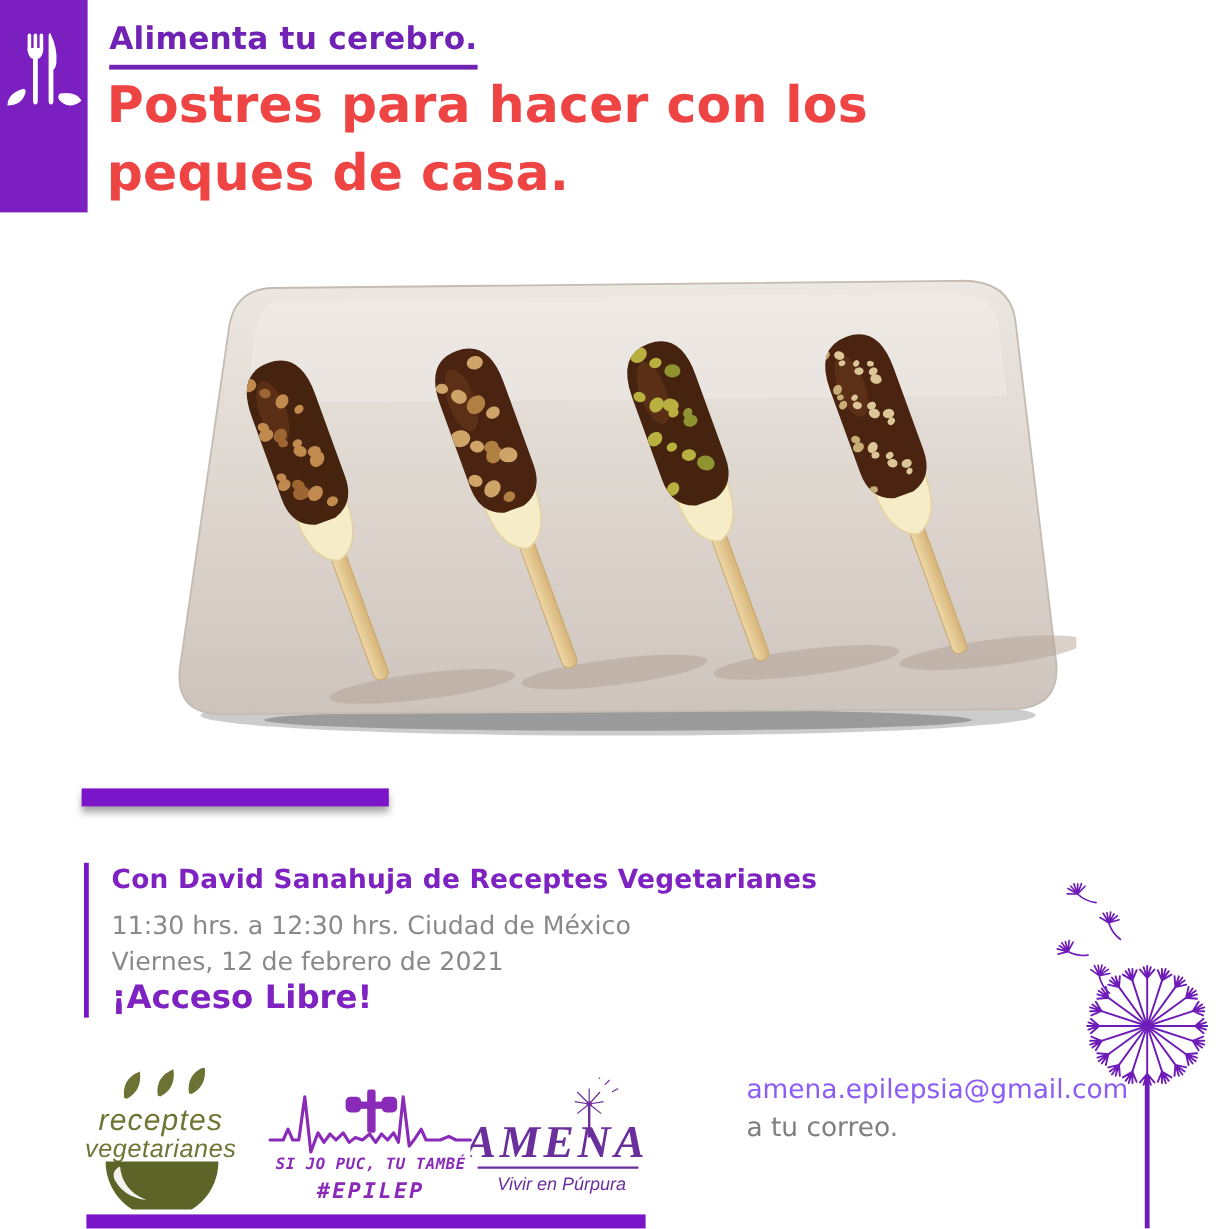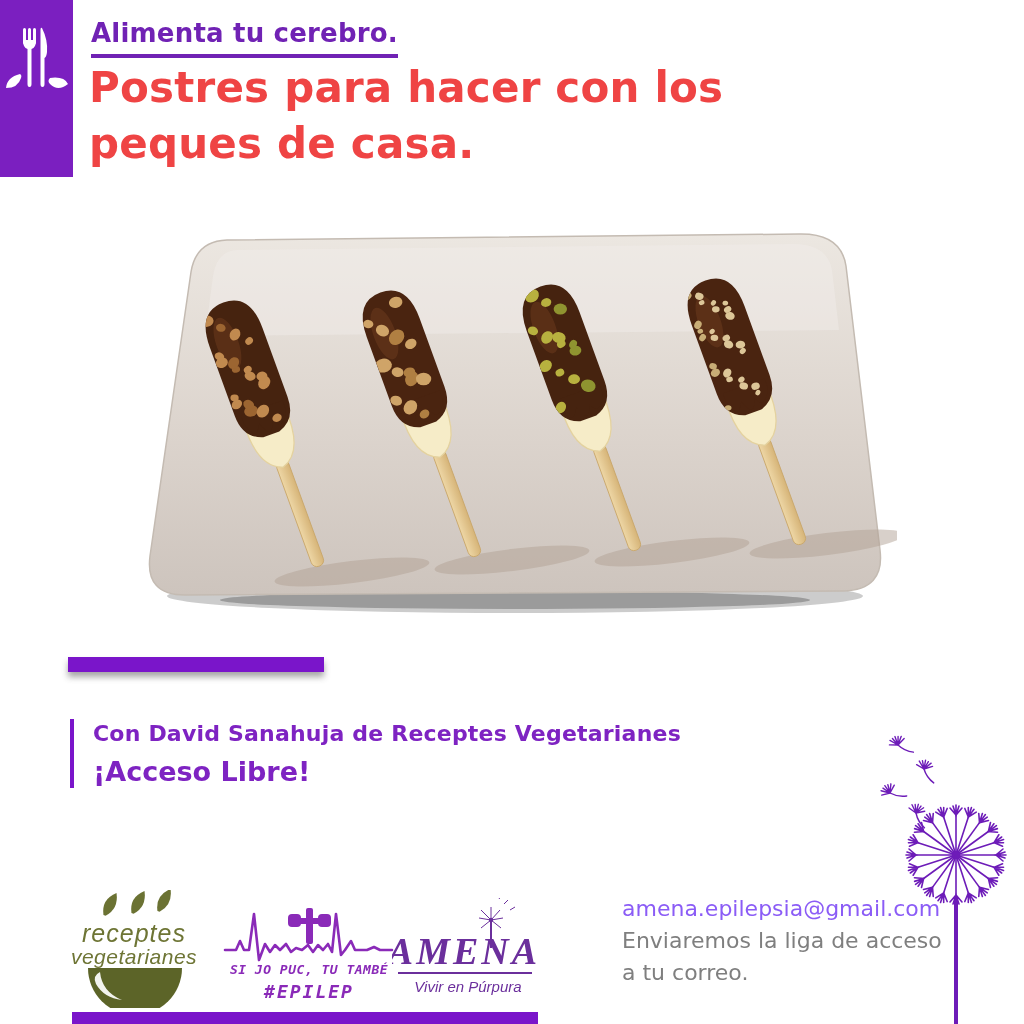--- a/index.html
+++ b/index.html
@@ -214,20 +214,22 @@
             </g>
         </g>
       </g>
     </svg>
   </div>
 
   <div class="divider-bar"></div>
 
   <div class="details">
     <div class="speaker">Con David Sanahuja de Receptes Vegetarianes</div>
+    <div class="sched">11:30 hrs. a 12:30 hrs. Ciudad de México</div>
+    <div class="sched">Viernes, 12 de febrero de 2021</div>
     <div class="access">¡Acceso Libre!</div>
   </div>
 
   <div class="logo logo-receptes">
     <svg width="145" height="118" viewBox="0 0 145 118">
       <g fill="#6b7233">
         <path d="M40 24 Q40 8 56 4 Q56 20 42 25 Z" transform="rotate(-8 48 14)"></path>
         <path d="M68 22 Q68 6 84 2 Q84 18 70 23 Z" transform="rotate(-8 76 12)"></path>
         <path d="M94 20 Q94 4 110 0 Q110 16 96 21 Z" transform="rotate(-8 102 10)"></path>
       </g>
@@ -276,21 +278,20 @@
           <rect x="76" y="20" width="23" height="6"></rect>
         </g>
       </g>
       <text x="87" y="76" text-anchor="middle" font-family="DejaVu Sans Mono, monospace" font-weight="bold" font-size="13" fill="#8a2ab8" letter-spacing="0.5">SI JO PUC, TU TAMBÉ</text>
       <text x="87" y="100" text-anchor="middle" font-family="DejaVu Sans Mono, monospace" font-weight="bold" font-size="18" fill="#8a2ab8" letter-spacing="2">#EPILEP</text>
     </svg>
   </div>
 
   <div class="register">
     <div><a href="mailto:amena.epilepsia@gmail.com">amena.epilepsia@gmail.com</a></div>
-    <div class="gray">Enviaremos la liga de acceso</div>
     <div class="gray">a tu correo.</div>
   </div>
 
   <div class="dandelion">
     <svg width="152" height="297" viewBox="0 0 152 297">
       <defs>
         <g id="dspoke" stroke="#6d1cb8" stroke-width="1.6" stroke-linecap="round" fill="none">
           <line x1="0" y1="0" x2="0" y2="-40"></line>
           <path d="M -6 -47 L 0 -40 L 6 -47 M 0 -50 L 0 -40 M -3 -49 L 0 -40 L 3 -49"></path>
         </g>

